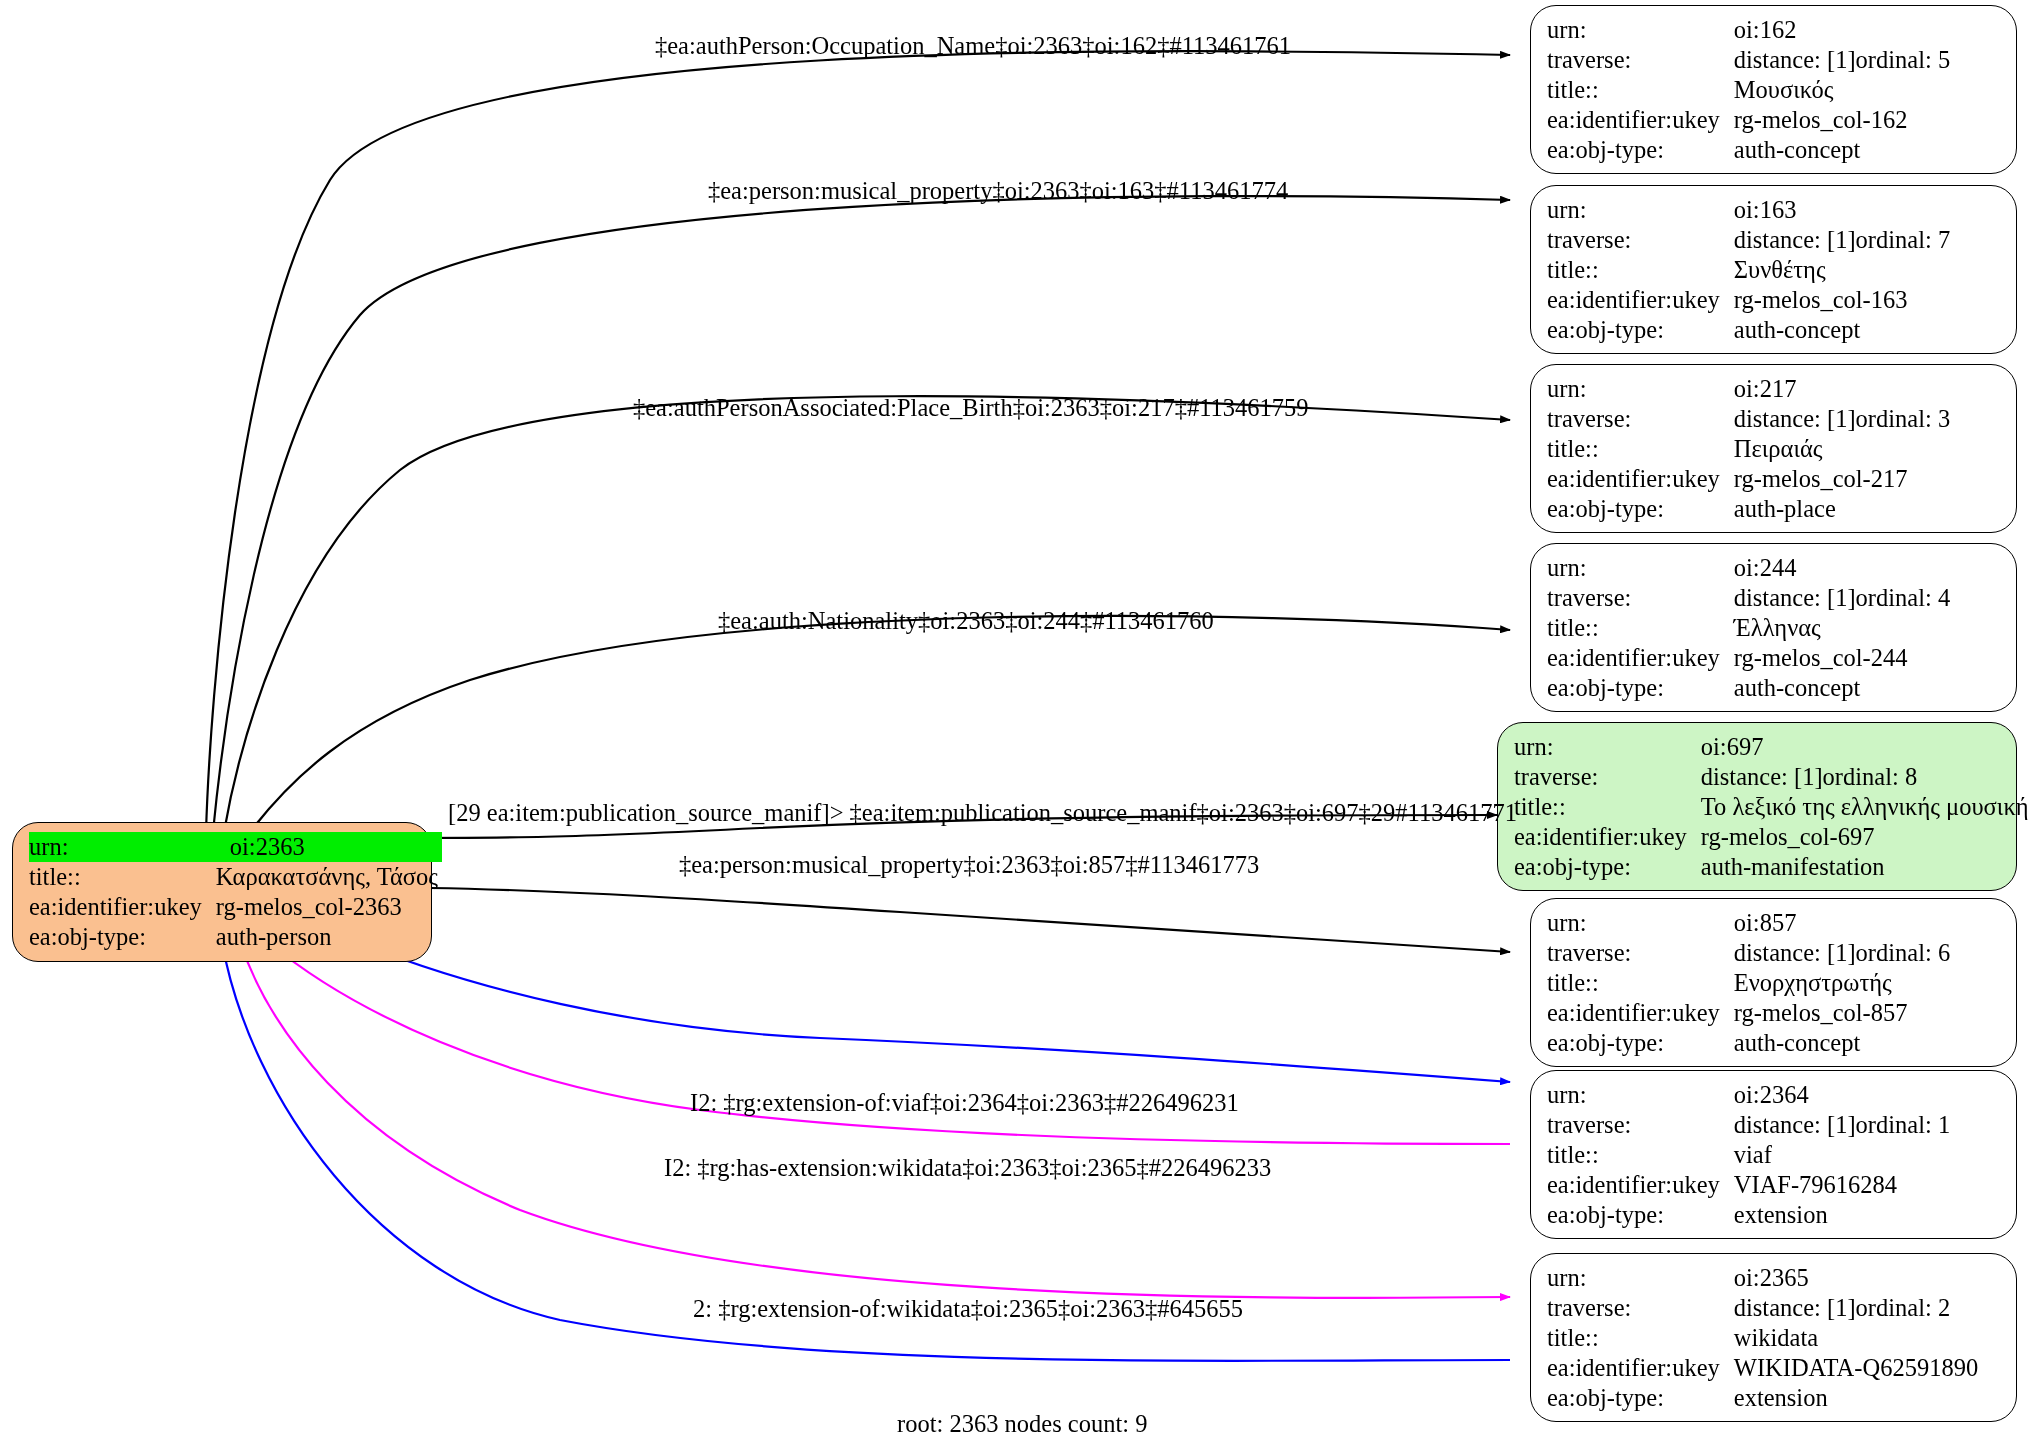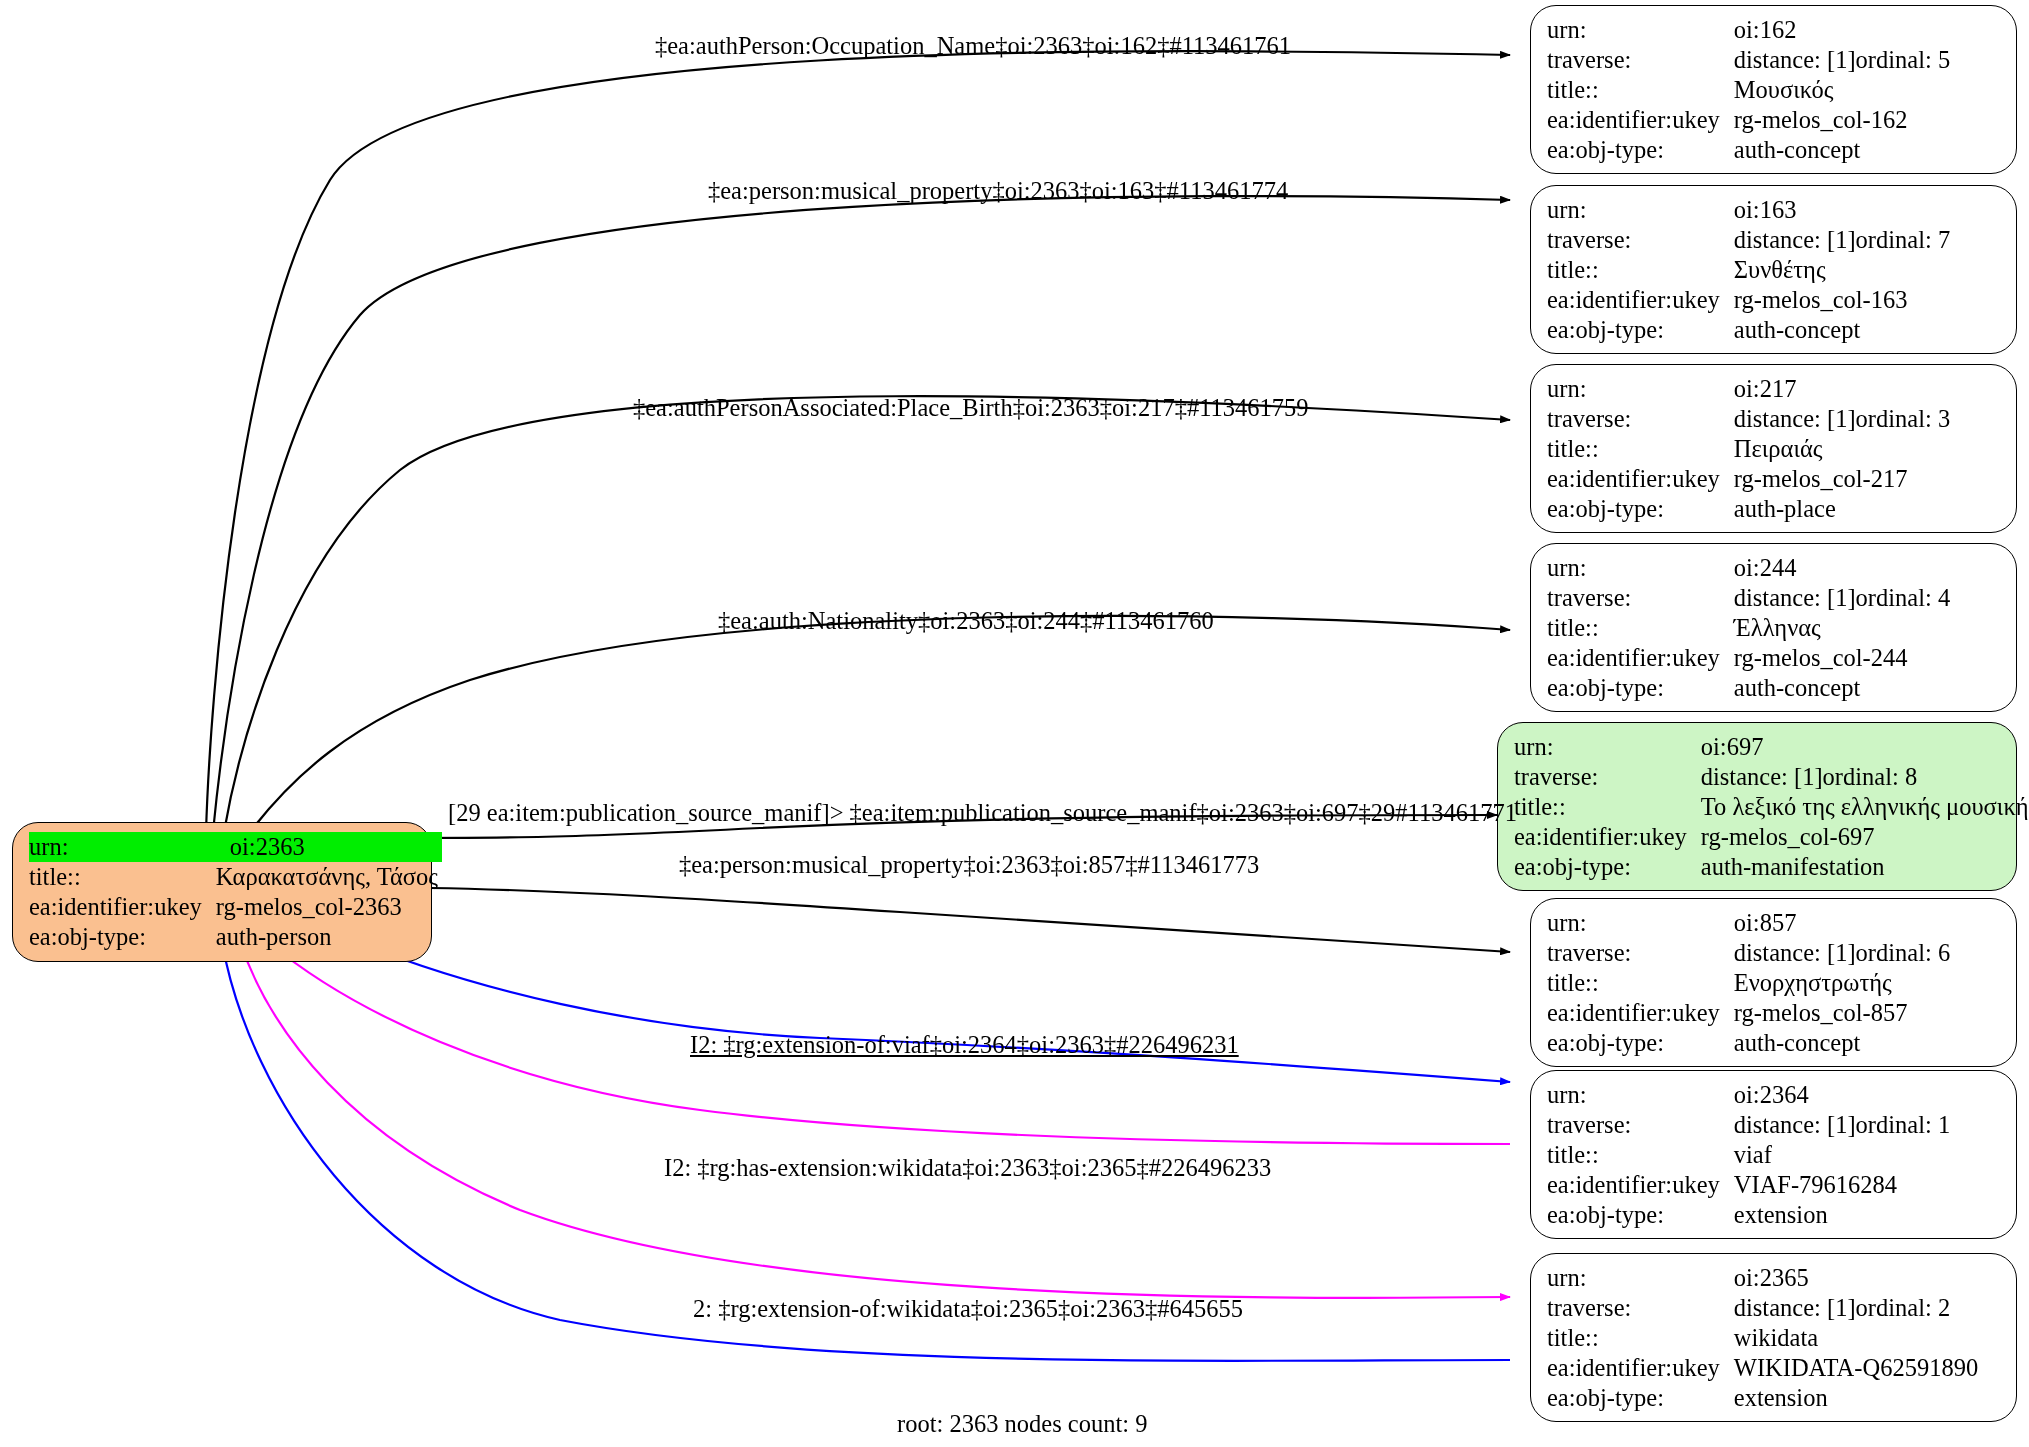--- a/index.html
+++ b/index.html
@@ -385,21 +385,21 @@
 
   <div class="edge-label" style="left:633px; top:395px;">‡ea:authPersonAssociated:Place_Birth‡oi:2363‡oi:217‡#113461759</div>
 
   <div class="edge-label" style="left:718px; top:608px;">‡ea:auth:Nationality‡oi:2363‡oi:244‡#113461760</div>
 
   <div class="edge-label" style="left:448px; top:800px;">[29 ea:item:publication_source_manif]&gt; ‡ea:item:publication_source_manif‡oi:2363‡oi:697‡29#113461771</div>
 
   <div class="edge-label" style="left:679px; top:852px;">‡ea:person:musical_property‡oi:2363‡oi:857‡#113461773</div>
 
 
-  <div class="edge-label" style="left:690px; top:1032px;text-decoration:underline;">I2: ‡rg:extension-of:viaf‡oi:2364‡oi:2363‡#226496231</div>
+  <div class="edge-label" style="left:690px; top:1090px;">I2: ‡rg:extension-of:viaf‡oi:2364‡oi:2363‡#226496231</div>
 
   <div class="edge-label" style="left:664px; top:1155px;">I2: ‡rg:has-extension:wikidata‡oi:2363‡oi:2365‡#226496233</div>
 
   <div class="edge-label" style="left:693px; top:1296px;">2: ‡rg:extension-of:wikidata‡oi:2365‡oi:2363‡#645655</div>
 
   <div class="footer-label" style="left:897px; top:1410px;">root: 2363 nodes count: 9</div>
 
 </div>
 
 </body></html>

